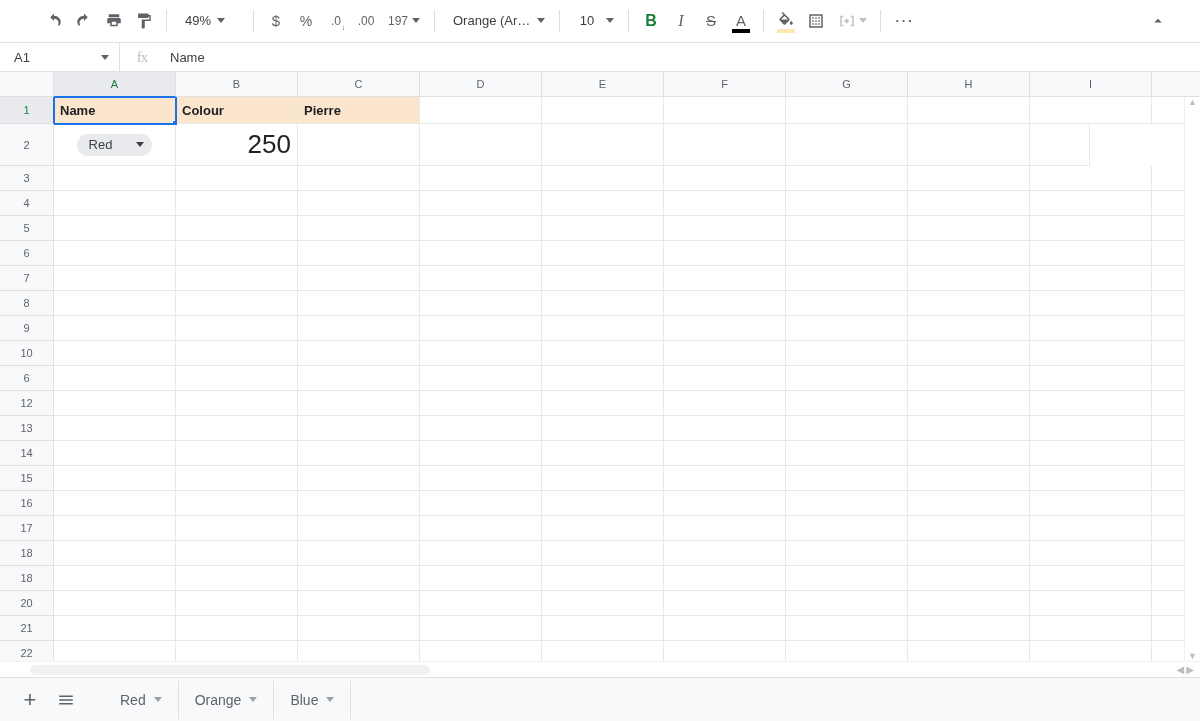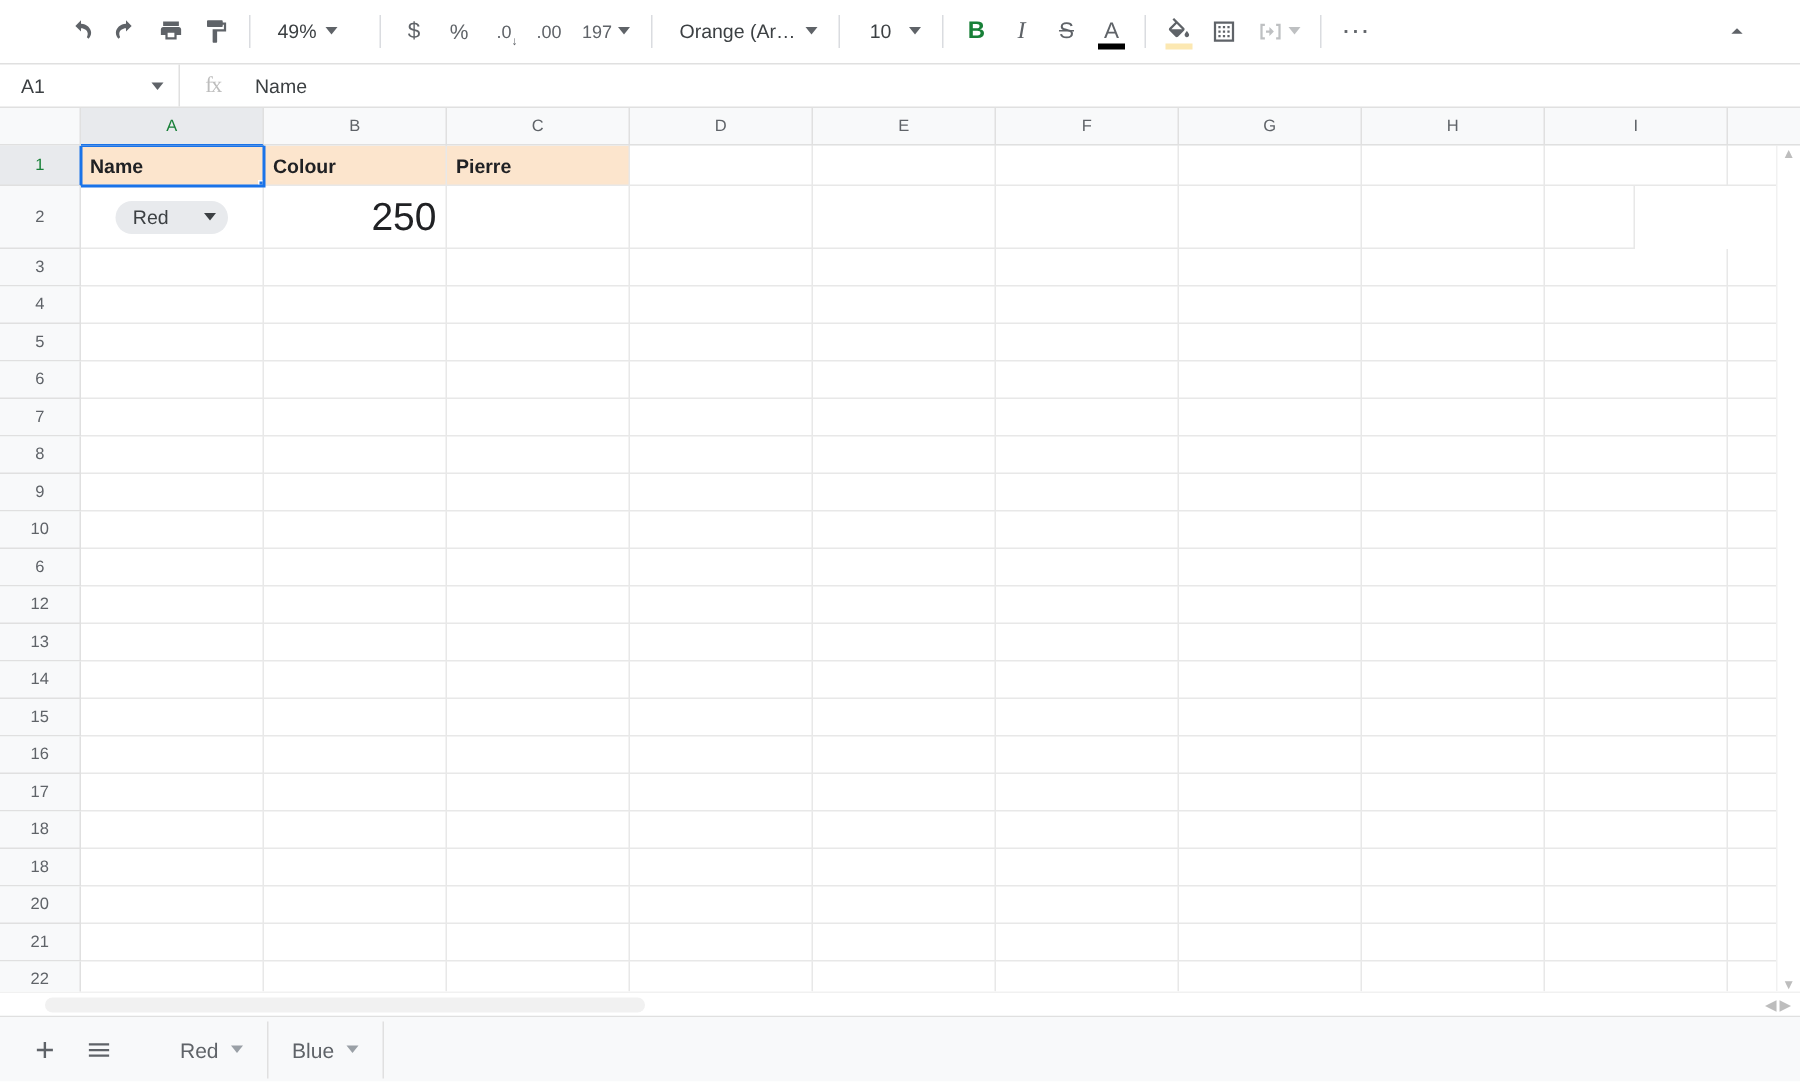--- a/index.html
+++ b/index.html
@@ -554,17 +554,21 @@
         <path fill="#5f6368" d="M3 18h18v-2H3v2zm0-5h18v-2H3v2zm0-7v2h18V6H3z"></path>
       </svg>
   </div>
   <div style="width:14px"></div>
   <div id="tabs" style="display:flex;align-items:center;">
       <div class="tab sep">
         <span>Red</span>
         <span class="caret"></span>
       </div>
       <div class="tab sep">
+        <span>Orange</span>
+        <span class="caret"></span>
+      </div>
+      <div class="tab sep">
         <span>Blue</span>
         <span class="caret"></span>
       </div>
     </div>
 </div>
 
 </body></html>

